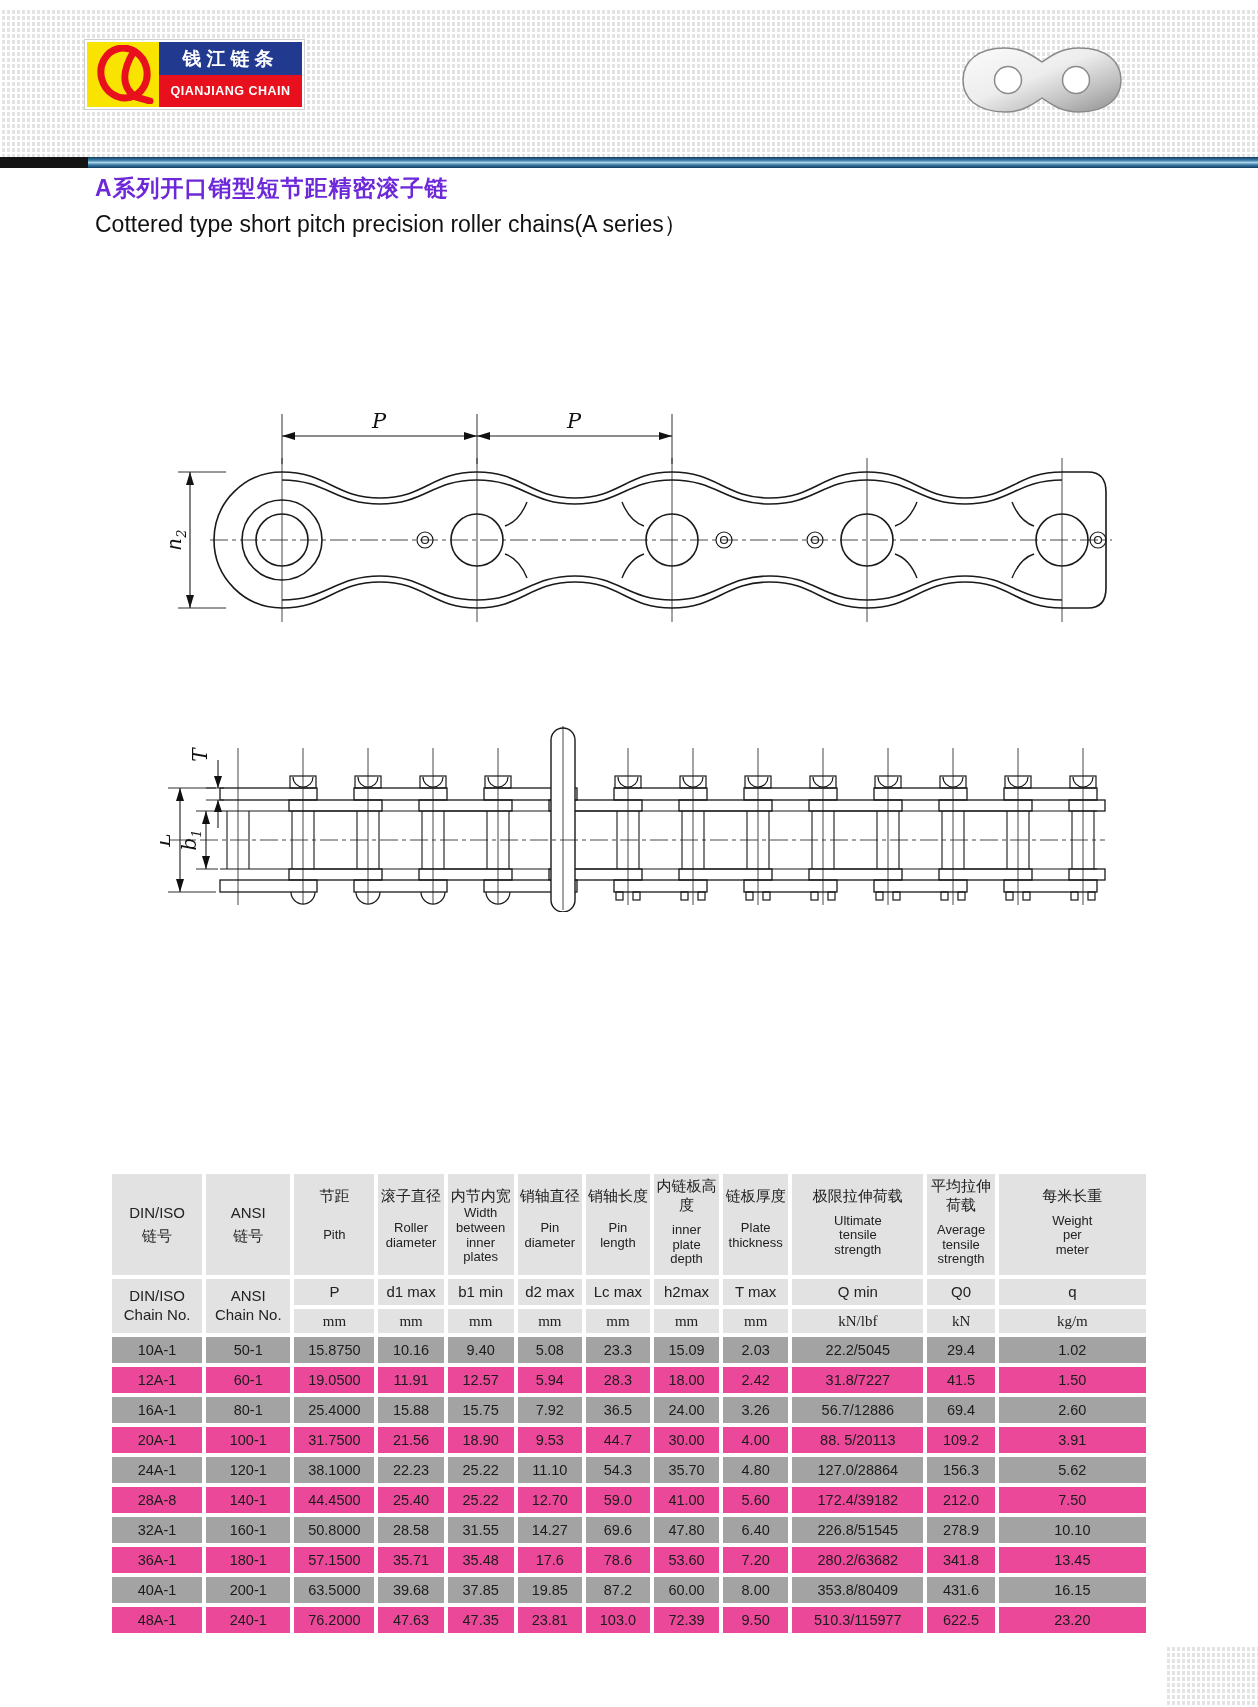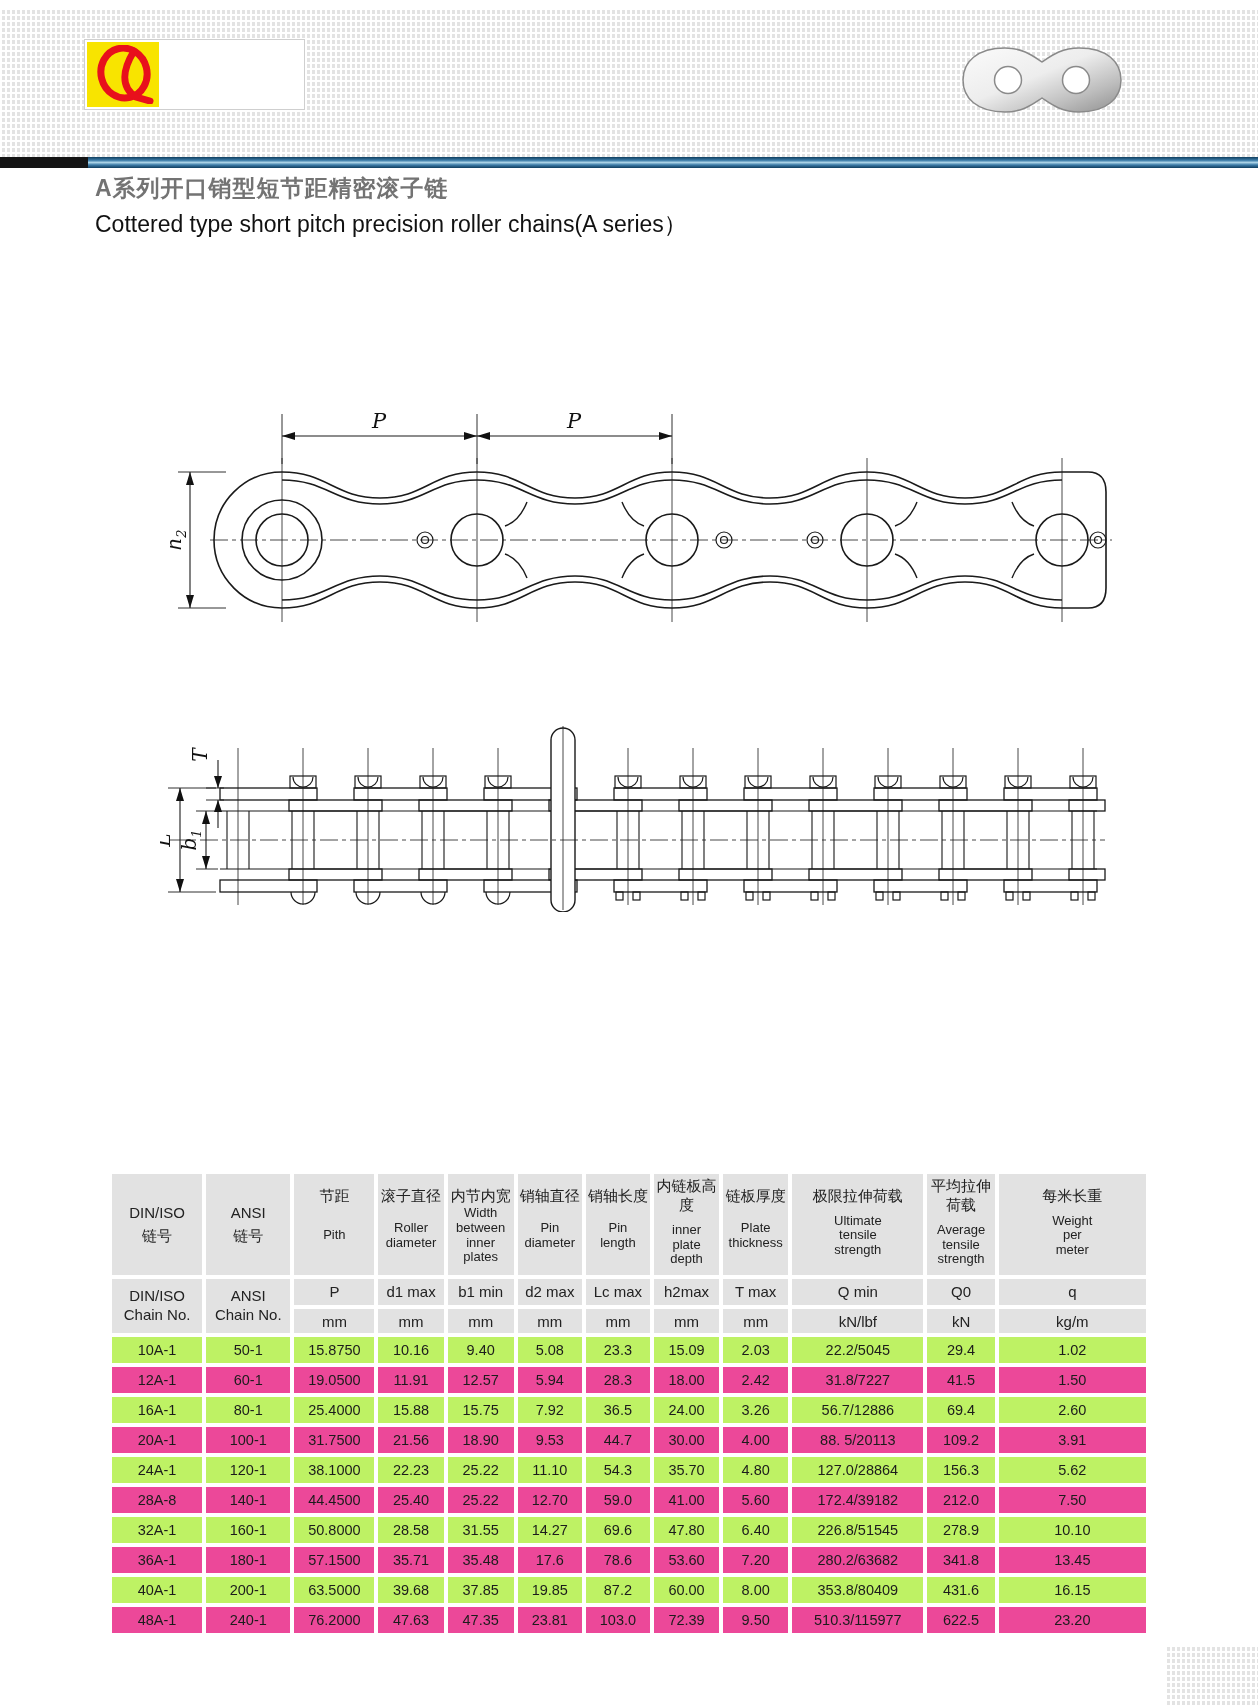--- a/index.html
+++ b/index.html
@@ -31,54 +31,58 @@
   .logo-yellow{width:72px;height:100%;background:#f8e400;display:flex;align-items:center;justify-content:center;}
   .logo-right{flex:1;display:flex;flex-direction:column;}
   .logo-cn{height:33px;background:#21398e;color:#fff;display:flex;align-items:center;justify-content:center;
            font-size:19px;font-weight:700;letter-spacing:5px;}
   .logo-en{height:32px;background:#e8101c;color:#fff;display:flex;align-items:center;justify-content:center;
            font-size:12.5px;font-weight:700;letter-spacing:0.5px;}
 
   .plate-icon{left:960px;top:45px;}
 
   
-  .title-cn{left:95px;top:173px;font-size:23px;font-weight:700;letter-spacing:1px;color:#737373;}
+  .title-cn{left:95px;top:173px;font-size:23px;font-weight:700;letter-spacing:1px;color:#6d28d9;}
   .title-en{left:95px;top:209px;font-size:23px;font-weight:400;color:#111;}
 
   
   .drawing{stroke:#1a1a1a;fill:none;}
   svg text{font-family:"DejaVu Serif",serif;font-style:italic;fill:#111;stroke:none;}
 
   
   .spec-table{left:108px;top:1170px;}
   table{border-collapse:separate;border-spacing:4px;table-layout:fixed;width:1042px;}
   th,td{text-align:center;vertical-align:middle;padding:0;font-weight:400;overflow:hidden;}
   th{background:#e2e2e2;white-space:pre-line;}
   .hr1 th{height:84px;}
   .hr1 th .cn{font-size:15px;margin-top:3px;}
   .hr1 th .en{font-size:13px;line-height:1.12;height:60px;display:flex;align-items:center;justify-content:center;white-space:pre-line;}
   th.hcn{font-size:15px;line-height:1.5;}
   .hr2 th{height:26px;font-size:15px;line-height:1.25;}
-  .hr3 th{height:24px;font-size:15px;}
+  .hr3 th{height:24px;font-size:15px;font-family:Liberation Serif, serif;}
   td{height:26px;font-size:14.5px;color:#1c1c1c;}
-  tr.odd td{background:#bef264;}
+  tr.odd td{background:#a3a3a3;}
   tr.even td{background:#ec4899;}
   td.patched{background:#ffffff;}
 </style>
 </head>
 <body>
 
 <div class="abs top-strip dotpattern"></div>
 
 <div class="abs logo">
   <div class="logo-yellow">
     <svg width="66" height="59" viewBox="0 0 66 59">
       <ellipse cx="34" cy="28" rx="23" ry="25" fill="none" stroke="#e8101c" stroke-width="7" transform="rotate(-14 34 28)"></ellipse>
       <path d="M44,6 C33,24 30,42 46,52 L60,56" fill="none" stroke="#e8101c" stroke-width="7" stroke-linecap="round"></path>
     </svg>
+  </div>
+  <div class="logo-right">
+    <div class="logo-cn">钱江链条</div>
+    <div class="logo-en">QIANJIANG CHAIN</div>
   </div>
 </div>
 
 <svg class="abs plate-icon" width="165" height="70" viewBox="0 0 165 70">
   <defs>
     <linearGradient id="steel" x1="0" y1="0" x2="1" y2="1">
       <stop offset="0" stop-color="#fbfbfb"></stop>
       <stop offset="0.45" stop-color="#ededed"></stop>
       <stop offset="0.75" stop-color="#bdbdbd"></stop>
       <stop offset="1" stop-color="#8f8f8f"></stop>

